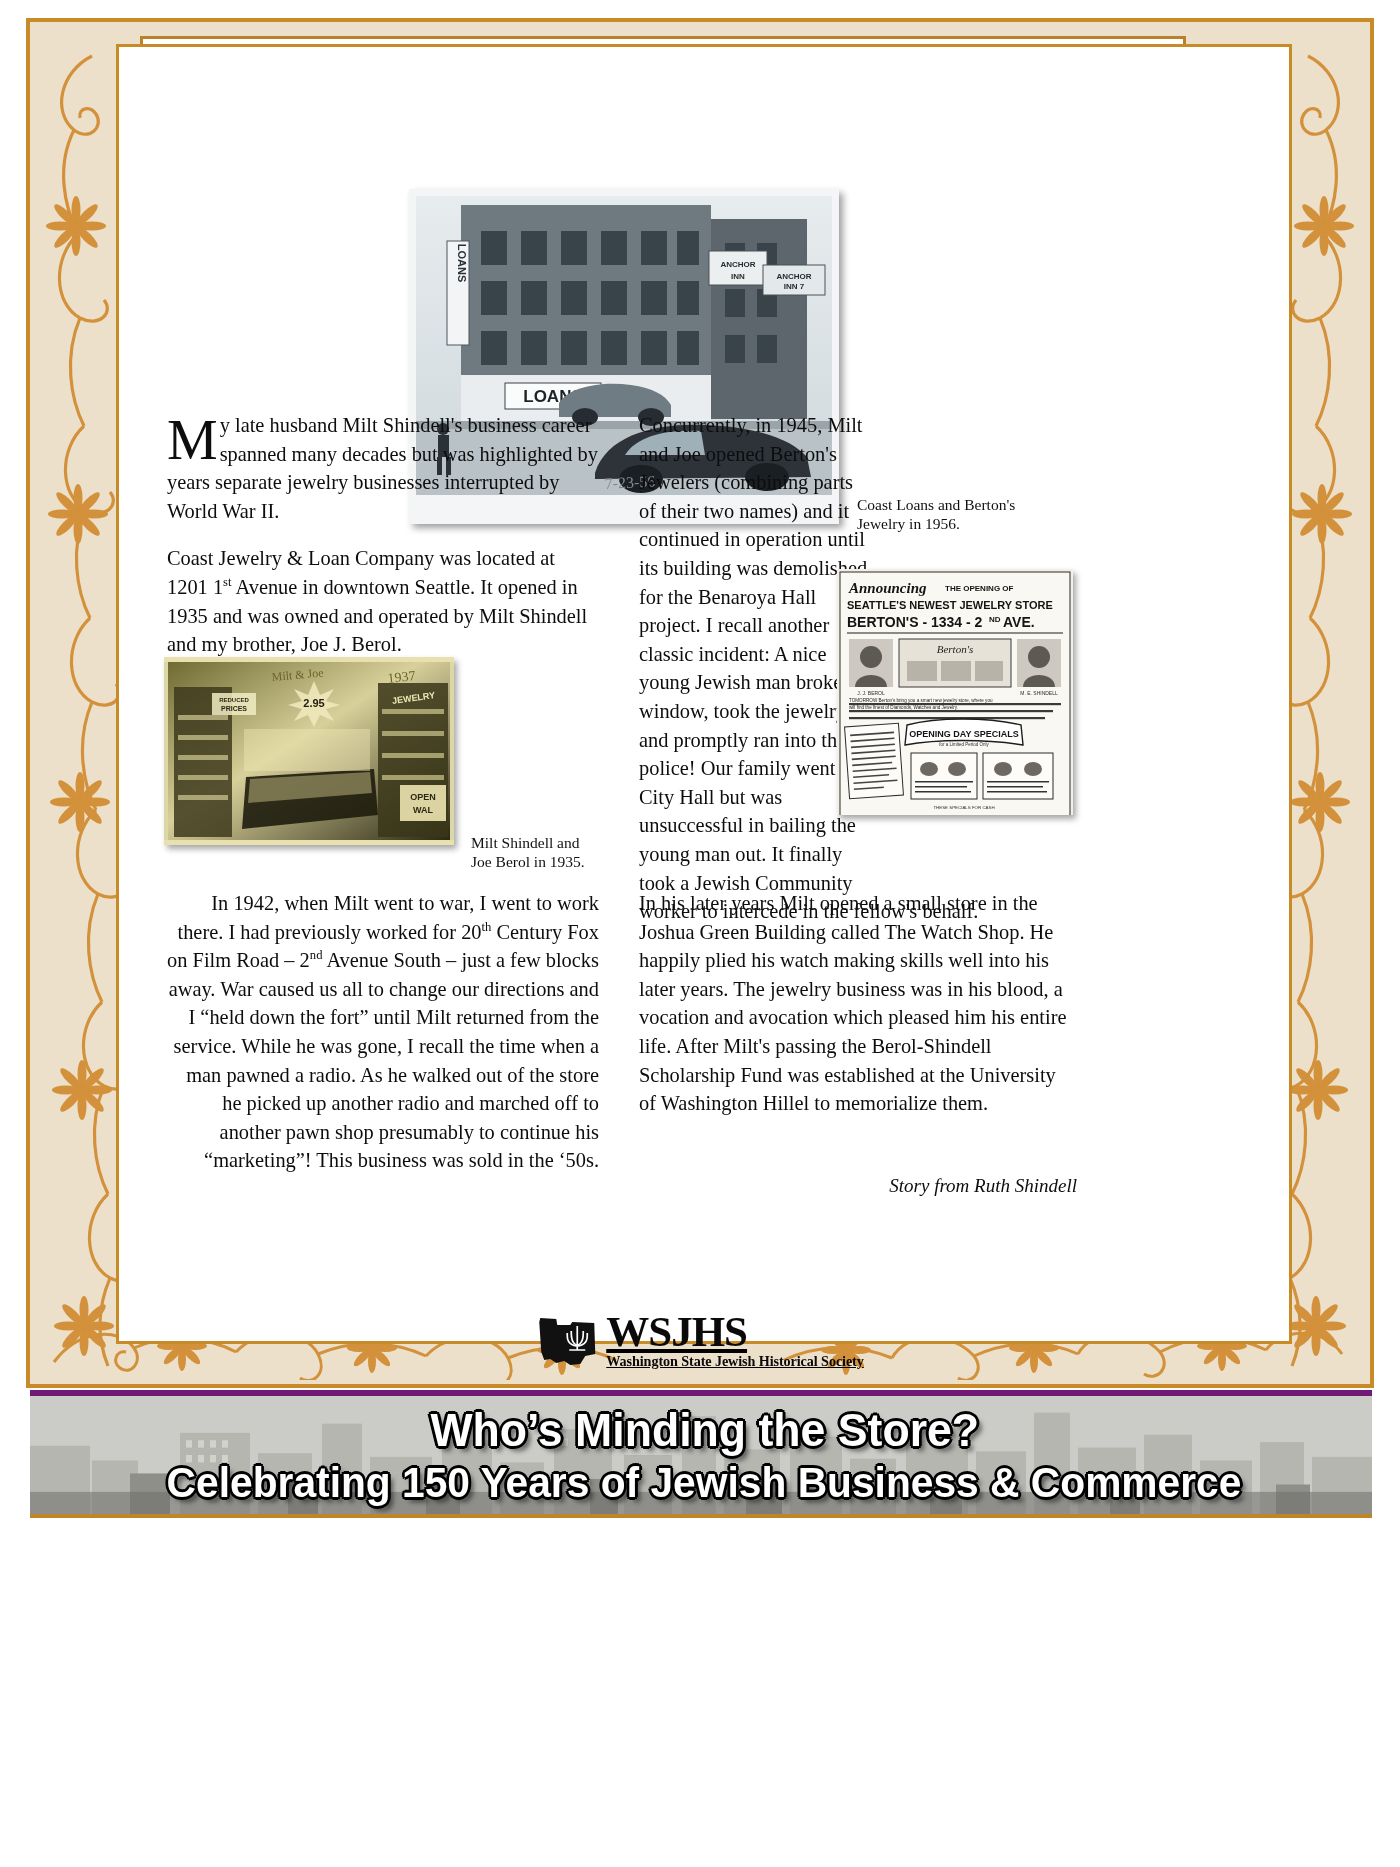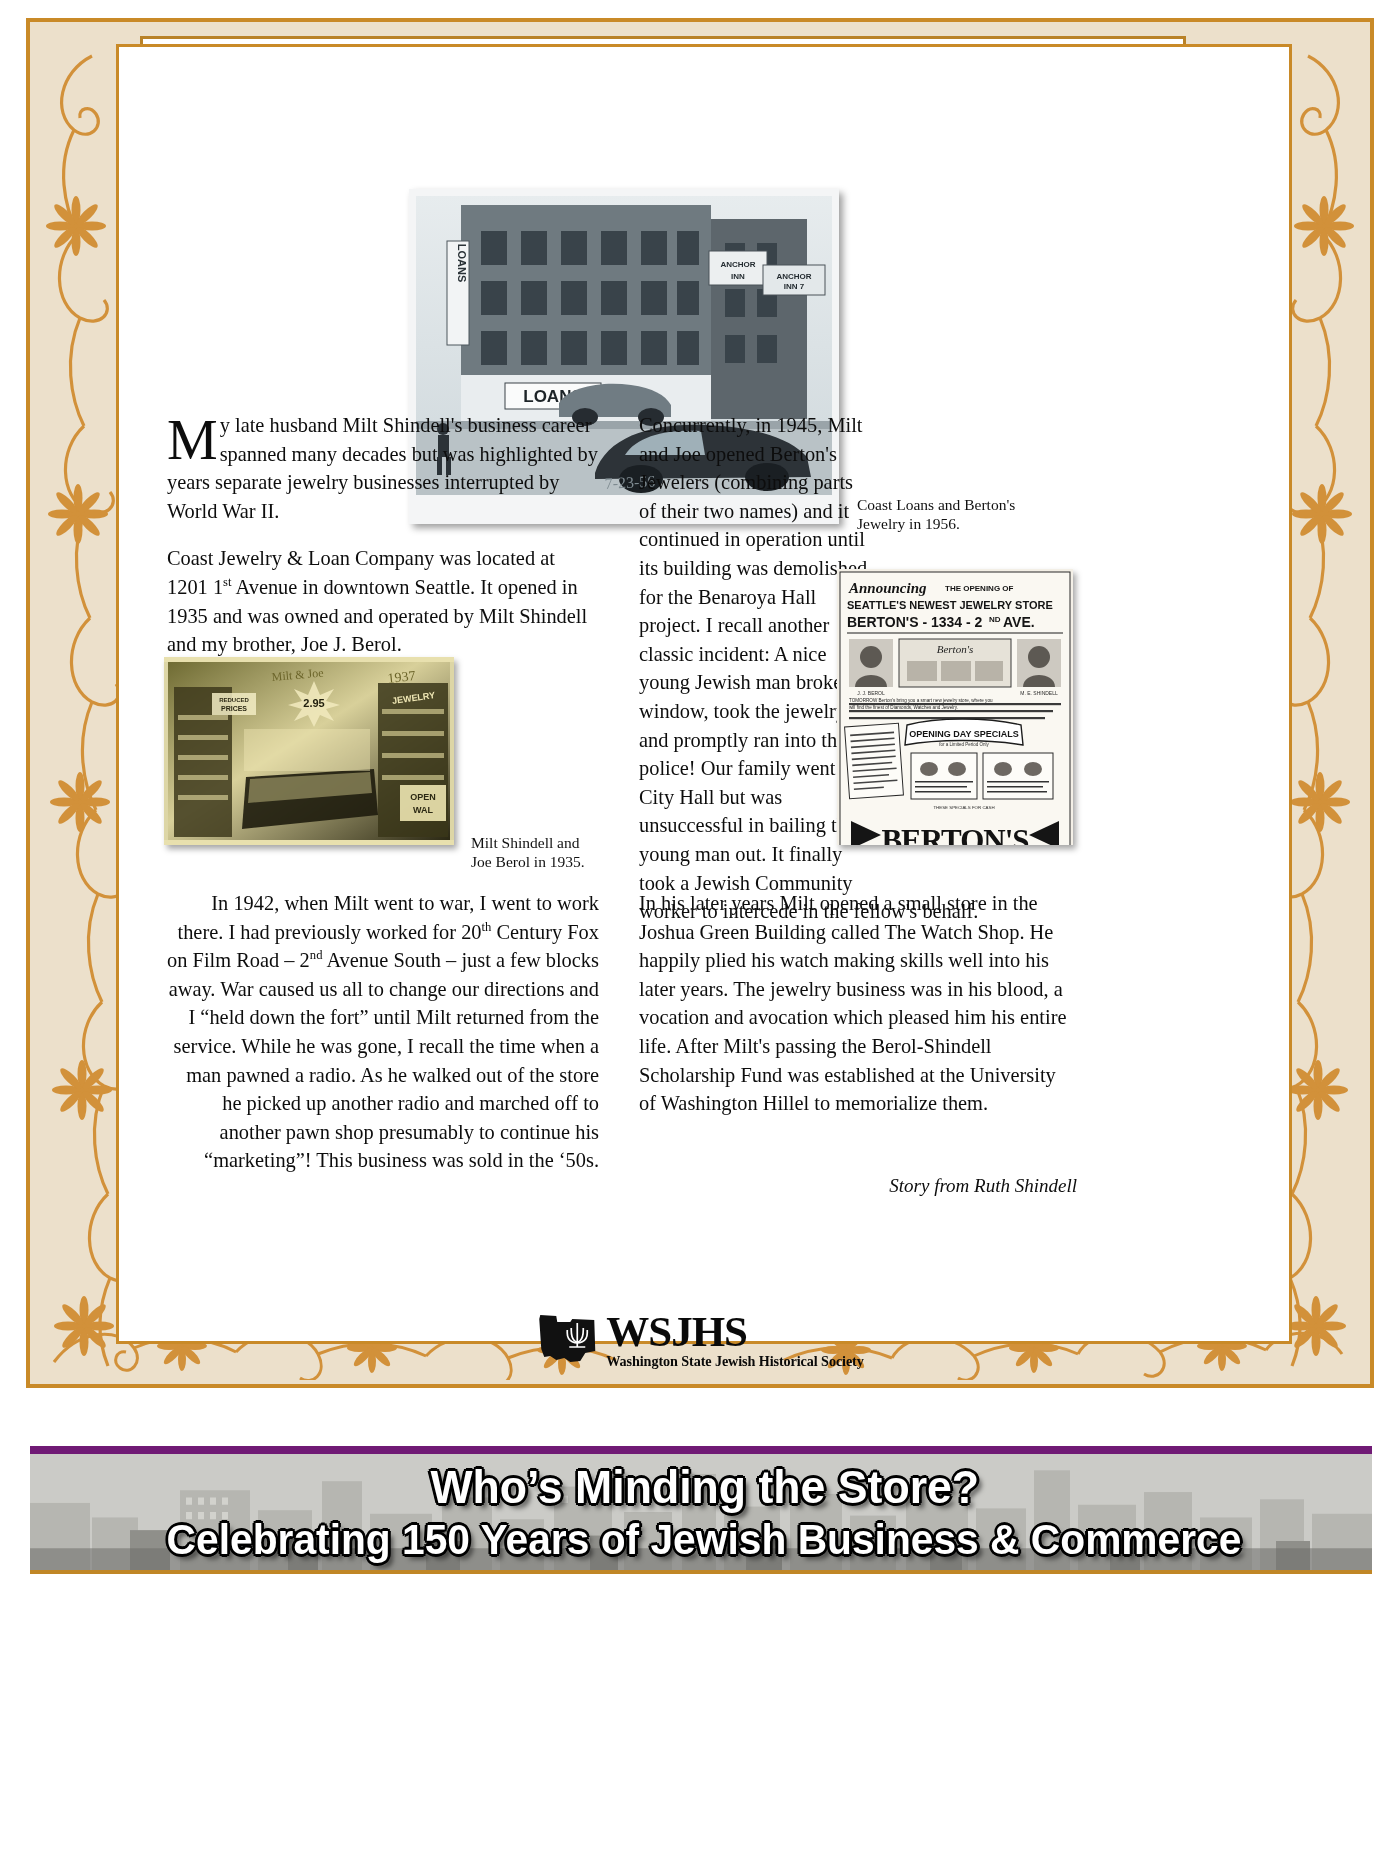--- a/index.html
+++ b/index.html
@@ -109,21 +109,21 @@
     background: #6a6430;
     box-shadow: 3px 4px 6px rgba(0,0,0,.35);
     overflow: hidden;
   }
   .cap-store { left: 352px; top: 786px; width: 122px; }
 
   
   .photo-ad {
     position: absolute;
     left: 718px; top: 522px;
-    width: 236px; height: 276px;
+    width: 236px; height: 246px;
     background: #efe9df;
     box-shadow: 3px 4px 6px rgba(0,0,0,.35);
     overflow: hidden;
   }
 
   
   .col-left-b  { left: 48px;  top: 842px; width: 432px; text-align: right; }
   .col-right-b { left: 520px; top: 842px; width: 438px; }
 
   .byline {
@@ -134,21 +134,21 @@
     font-style: italic;
     font-size: 19px;
     color: #0d0d0d;
   }
 
   
   .logo {
     position: absolute;
     left: 50%; transform: translateX(-50%);
     bottom: 16px;
-    display: flex; align-items: center; gap: 8px;
+    display: flex; align-items: flex-end; gap: 8px; text-decoration: underline;
   }
   .logo-mark { width: 62px; height: 52px; display:block; }
   .logo-text { display: flex; flex-direction: column; line-height: 1; }
   .logo-big {
     font-family: "Liberation Serif", serif;
     font-weight: bold;
     font-size: 43px;
     letter-spacing: -1px;
     color: #0a0a0a;
   }
@@ -157,24 +157,24 @@
     font-weight: bold;
     font-size: 14.2px;
     letter-spacing: -0.1px;
     color: #0a0a0a;
     margin-top: 1px;
   }
 
   
   .banner {
     position: absolute;
-    left: 30px; top: 1446px;
+    left: 30px; top: 1390px;
     width: 1342px; height: 128px;
     background: #8d8d8d;
-    border-top: 8px solid #701a75;
+    border-top: 6px solid #701a75;
     border-bottom: 4px solid #c08626;
     overflow: hidden;
     padding-left: 7px;
   }
   .banner-sky {
     position:absolute; inset:0;
     background:
       linear-gradient(to bottom, #d9d9d6 0%, #bdbdb9 26%, #a7a7a2 55%, #7e7e79 100%);
   }
   .banner-text {

